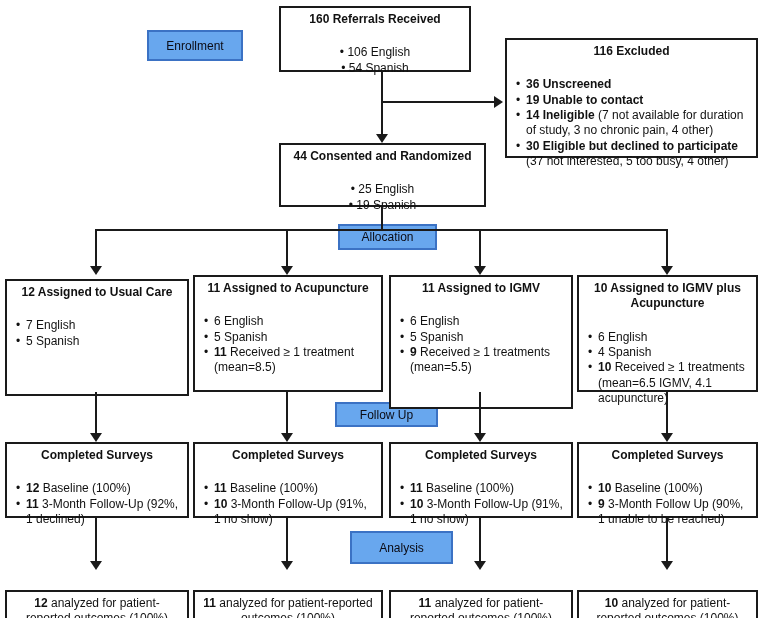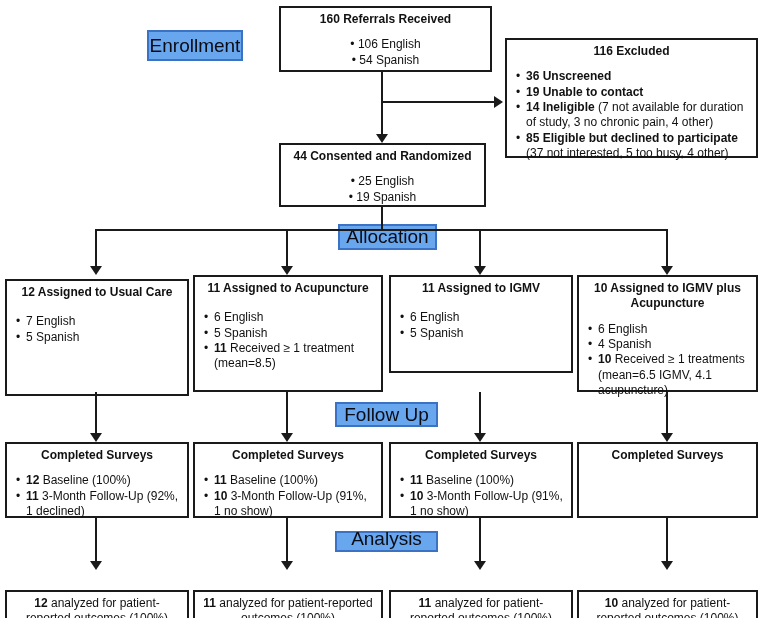--- a/index.html
+++ b/index.html
@@ -7,30 +7,30 @@
     position:relative;width:764px;height:618px;background:#ffffff;
     font-family:"Liberation Sans", sans-serif;font-size:12px;color:#111;
     overflow:hidden;
   }
   .box{
     position:absolute;border:2px solid #1a1a1a;background:#fff;
     box-sizing:border-box;padding:4px 6px;line-height:1.28;
   }
   .box-title{font-weight:bold;text-align:center;}
   .hdr-sp{margin-bottom:14px;}
-  .bullets{margin-top:10px;}
+  .bullets{margin-top:18px;}
   .bullet{position:relative;padding-left:13px;}
   .bullet::before{content:"\2022";position:absolute;left:3px;top:0;}
   .bullets-center{text-align:center;}
   .bullets-center .bullet{padding-left:0;}
   .bullets-center .bullet::before{content:"\2022\00a0";position:static;}
   .stage-label{
     position:absolute;background:#68A7EE;border:2px solid #3B72C4;
     box-sizing:border-box;display:flex;align-items:center;justify-content:center;
-    font-size:19px;color:#0b0b14;
+    font-size:12px;color:#0b0b14;
   }
   .vline{position:absolute;width:2px;background:#1a1a1a;}
   .hline{position:absolute;height:2px;background:#1a1a1a;}
   .arr-down{
     position:absolute;width:0;height:0;
     border-left:6px solid transparent;border-right:6px solid transparent;
     border-top:9px solid #1a1a1a;
   }
   .arr-right{
     position:absolute;width:0;height:0;
@@ -46,39 +46,39 @@
 
   <div class="stage-label" style="left:147px;top:30px;width:96px;height:31px;">
     <span>Enrollment</span>
   </div>
   <div class="stage-label" style="left:338px;top:224px;width:99px;height:26px;">
     <span>Allocation</span>
   </div>
   <div class="stage-label" style="left:335px;top:402px;width:103px;height:25px;">
     <span>Follow Up</span>
   </div>
-  <div class="stage-label" style="left:335px;top:531px;width:103px;height:21px;align-items:flex-end;">
+  <div class="stage-label" style="left:350px;top:531px;width:103px;height:33px;">
     <span>Analysis</span>
   </div>
 
-  <div class="box" style="left:279px;top:6px;width:213px;height:66px;">
+  <div class="box" style="left:279px;top:6px;width:192px;height:66px;">
     <div class="box-title">160 Referrals Received</div>
     <div class="bullets bullets-center">
       <div class="bullet"><b></b><span>106 English</span></div>
       <div class="bullet"><b></b><span>54 Spanish</span></div>
     </div>
   </div>
 
   <div class="box" style="left:505px;top:38px;width:253px;height:120px;">
     <div class="box-title">116 Excluded</div>
     <div class="bullets">
       <div class="bullet"><b>36 Unscreened</b><span></span></div>
       <div class="bullet"><b>19 Unable to contact</b><span></span></div>
       <div class="bullet"><b>14 Ineligible</b><span> (7 not available for duration of study, 3 no chronic pain, 4 other)</span></div>
-      <div class="bullet"><b>85 Eligible but declined to participate</b><span> (37 not interested, 5 too busy, 4 other)</span></div>
+      <div class="bullet"><b>30 Eligible but declined to participate</b><span> (37 not interested, 5 too busy, 4 other)</span></div>
     </div>
   </div>
 
   <div class="box" style="left:279px;top:143px;width:207px;height:64px;">
     <div class="box-title">44 Consented and Randomized</div>
     <div class="bullets bullets-center">
       <div class="bullet"><b></b><span>25 English</span></div>
       <div class="bullet"><b></b><span>19 Spanish</span></div>
     </div>
   </div>
@@ -91,25 +91,26 @@
     </div>
   </div>
   <div class="box" style="left:193px;top:275px;width:190px;height:117px;">
     <div class="box-title hdr-sp">11 Assigned to Acupuncture</div>
     <div class="bullets">
       <div class="bullet"><b></b><span>6 English</span></div>
       <div class="bullet"><b></b><span>5 Spanish</span></div>
       <div class="bullet"><b>11</b><span> Received ≥ 1 treatment (mean=8.5)</span></div>
     </div>
   </div>
-  <div class="box" style="left:389px;top:275px;width:184px;height:98px;">
+  <div class="box" style="left:389px;top:275px;width:184px;height:134px;">
     <div class="box-title hdr-sp">11 Assigned to IGMV</div>
     <div class="bullets">
       <div class="bullet"><b></b><span>6 English</span></div>
       <div class="bullet"><b></b><span>5 Spanish</span></div>
+      <div class="bullet"><b>9</b><span> Received ≥ 1 treatments (mean=5.5)</span></div>
     </div>
   </div>
   <div class="box" style="left:577px;top:275px;width:181px;height:117px;">
     <div class="box-title">10 Assigned to IGMV plus Acupuncture</div>
     <div class="bullets">
       <div class="bullet"><b></b><span>6 English</span></div>
       <div class="bullet"><b></b><span>4 Spanish</span></div>
       <div class="bullet"><b>10</b><span> Received ≥ 1 treatments (mean=6.5 IGMV, 4.1 acupuncture)</span></div>
     </div>
   </div>
@@ -130,20 +131,24 @@
   </div>
   <div class="box" style="left:389px;top:442px;width:184px;height:76px;">
     <div class="box-title">Completed Surveys</div>
     <div class="bullets">
       <div class="bullet"><b>11</b><span> Baseline (100%)</span></div>
       <div class="bullet"><b>10</b><span> 3-Month Follow-Up (91%, 1 no show)</span></div>
     </div>
   </div>
   <div class="box" style="left:577px;top:442px;width:181px;height:76px;">
     <div class="box-title">Completed Surveys</div>
+    <div class="bullets">
+      <div class="bullet"><b>10</b><span> Baseline (100%)</span></div>
+      <div class="bullet"><b>9</b><span> 3-Month Follow Up (90%, 1 unable to be reached)</span></div>
+    </div>
   </div>
 
   <div class="box center-box" style="left:5px;top:570px;width:184px;height:42px;">
     <div><b>12</b><span> analyzed for patient-reported outcomes (100%)</span></div>
   </div>
   <div class="box center-box" style="left:193px;top:570px;width:190px;height:42px;">
     <div><b>11</b><span> analyzed for patient-reported outcomes (100%)</span></div>
   </div>
   <div class="box center-box" style="left:389px;top:570px;width:184px;height:42px;">
     <div><b>11</b><span> analyzed for patient-reported outcomes (100%)</span></div>

